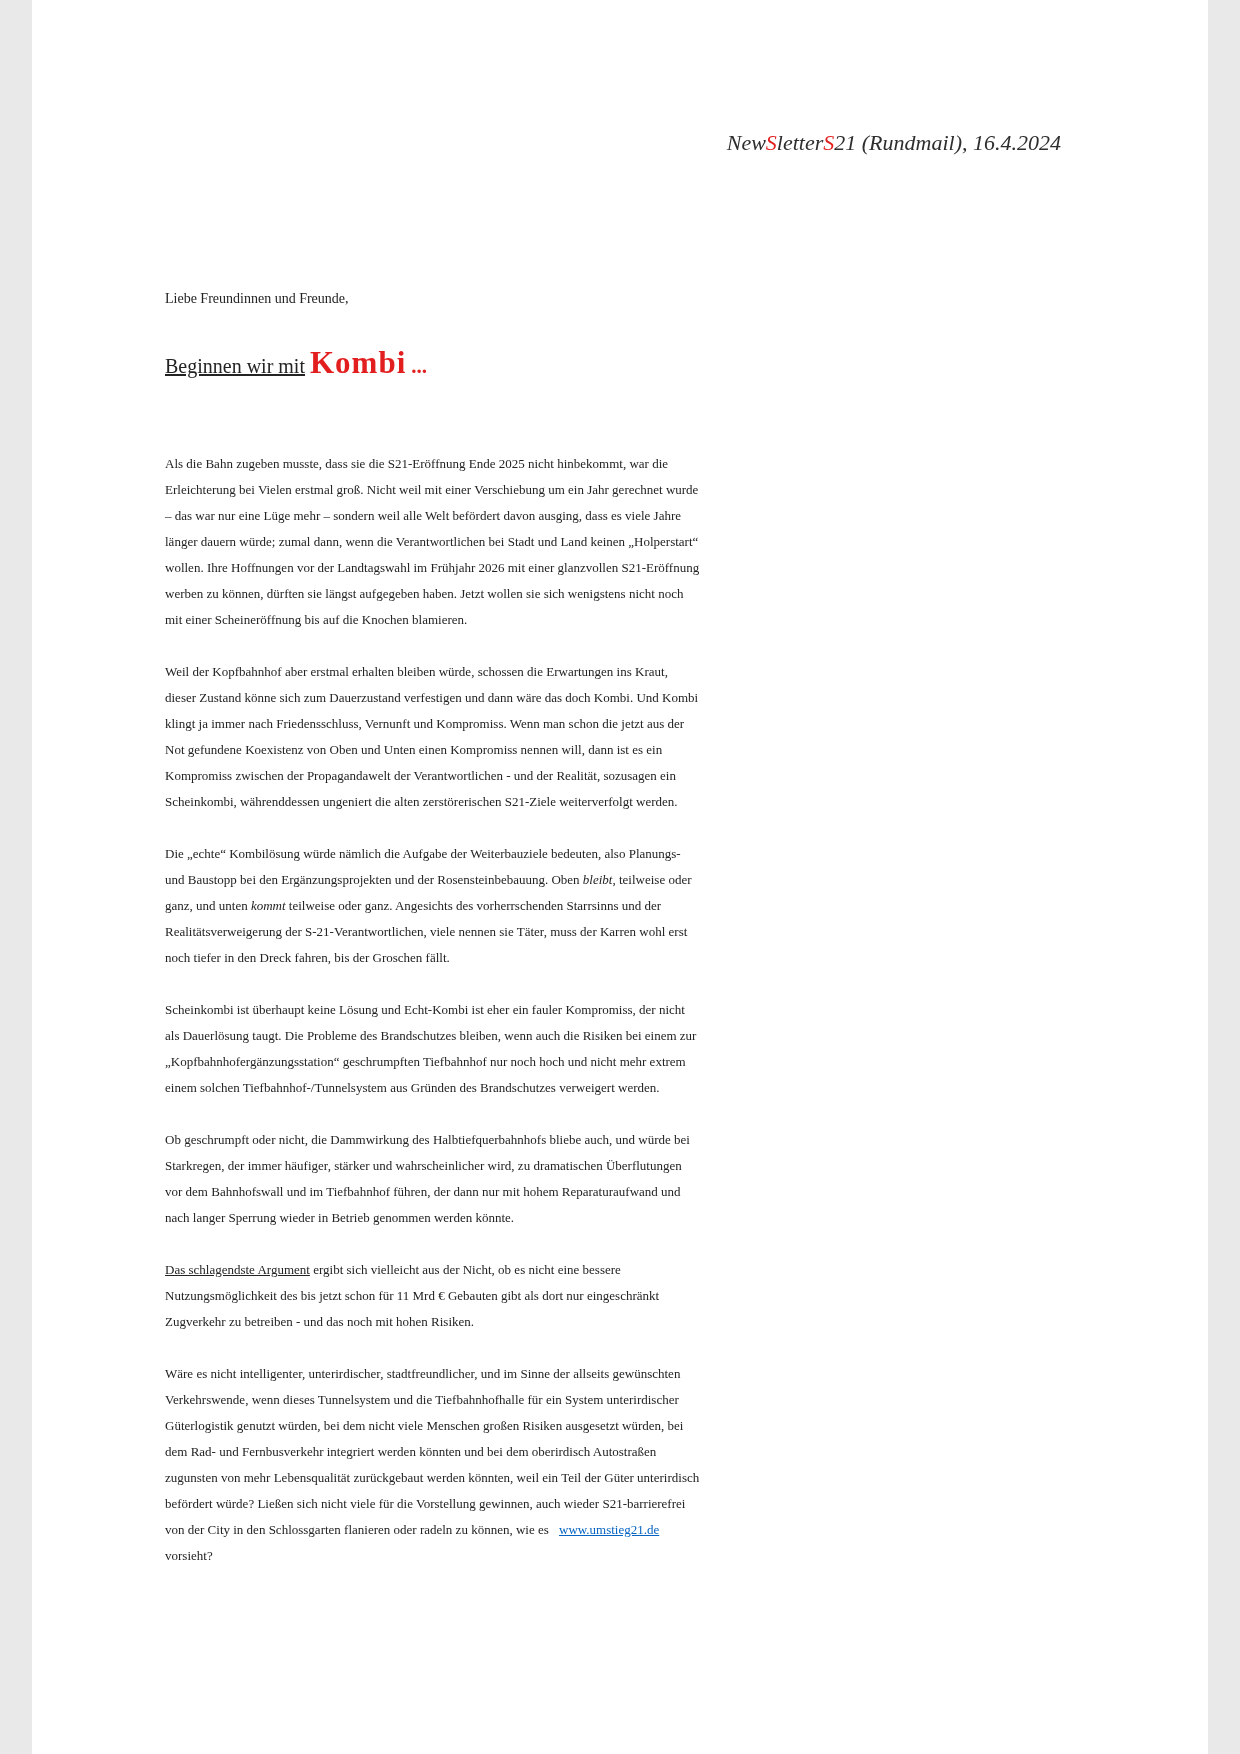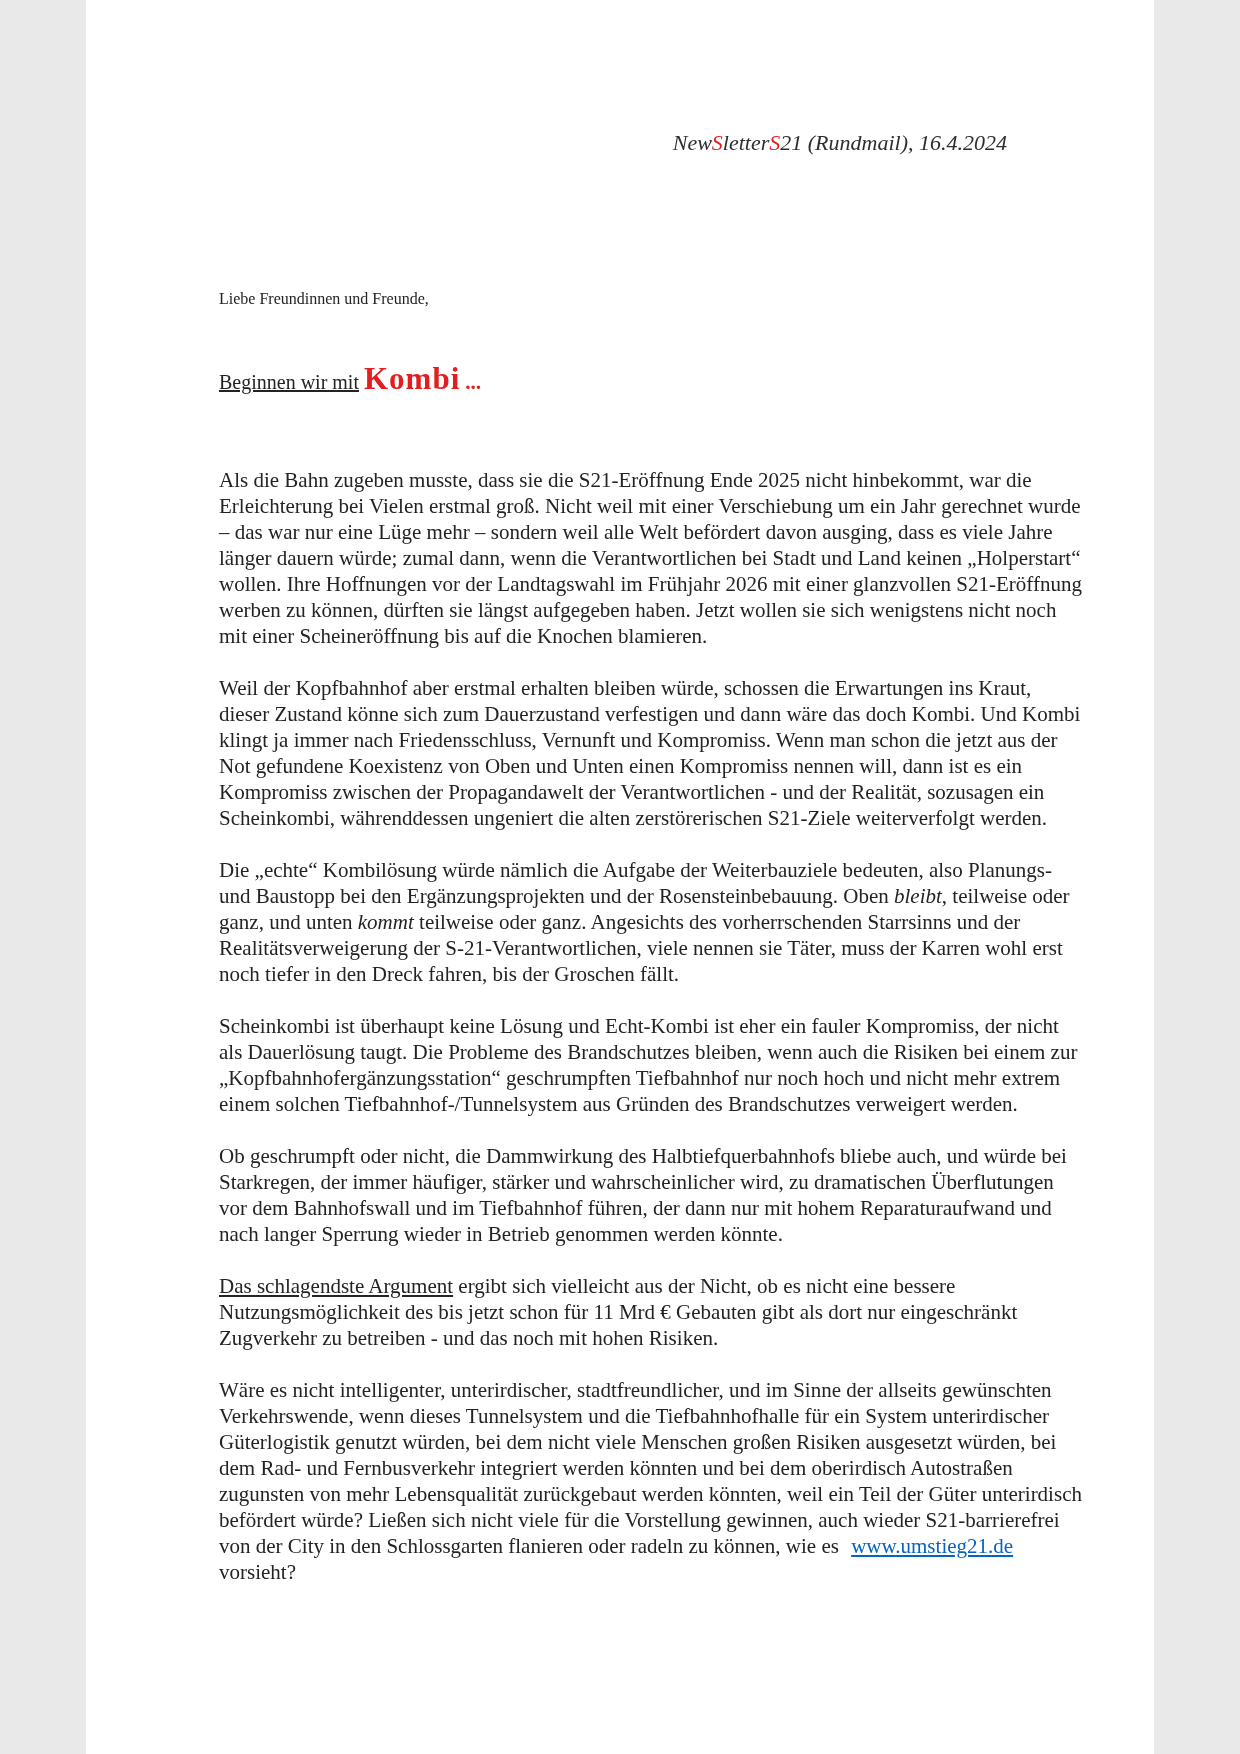--- a/index.html
+++ b/index.html
@@ -3,21 +3,21 @@
 <meta charset="utf-8">
 <style>
   :root{
     --red:#e21e1e;
     --link:#0563c1;
     --ink:#232323;
   }
   html,body{margin:0;padding:0;background:#e9e9e9;}
   .page{
     position:relative;
-    width:1068px;height:1754px;
+    width:1176px;height:1754px;
     margin:0 auto;
     background:#ffffff;
     font-family:"Liberation Serif","DejaVu Serif",serif;
     color:var(--ink);
     overflow:hidden;
   }
   .newsletter-header{
     position:absolute;
     top:130px;right:147px;
     font-style:italic;
@@ -25,33 +25,33 @@
     line-height:26px;
     color:#2e2e2e;
     white-space:nowrap;
   }
   .content{
     position:absolute;
     left:133px;top:286px;
     width:870px;
   }
   .greeting{
-    font-size:16px;
+    font-size:14px;
     line-height:26px;
-    margin:0 0 42px 0;
+    margin:0 0 26px 0;
   }
   .heading{
     margin:0 0 60px 0;
     font-size:20px;
     line-height:49px;
     white-space:nowrap;
   }
   .para{
     margin:0 0 26px 0;
-    font-size:21px;
+    font-size:13px;
     line-height:26px;
   }
   .line{display:block;white-space:nowrap;}
   .seg-red{color:var(--red);}
   .seg-i{font-style:italic;}
   .seg-u{text-decoration:underline;}
   .seg-kombi{
     color:var(--red);
     font-weight:bold;
     font-size:31px;

